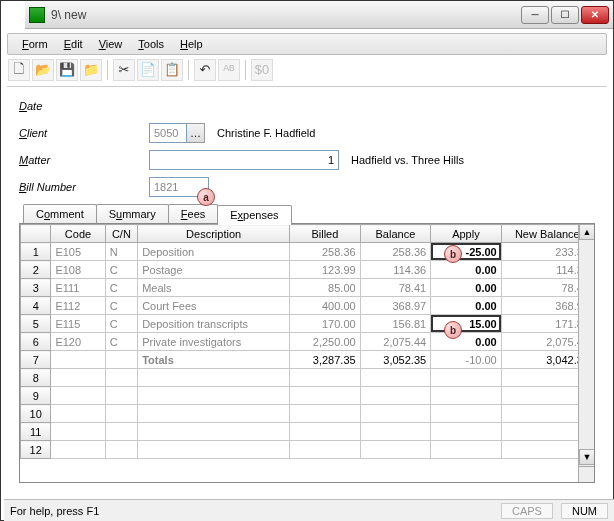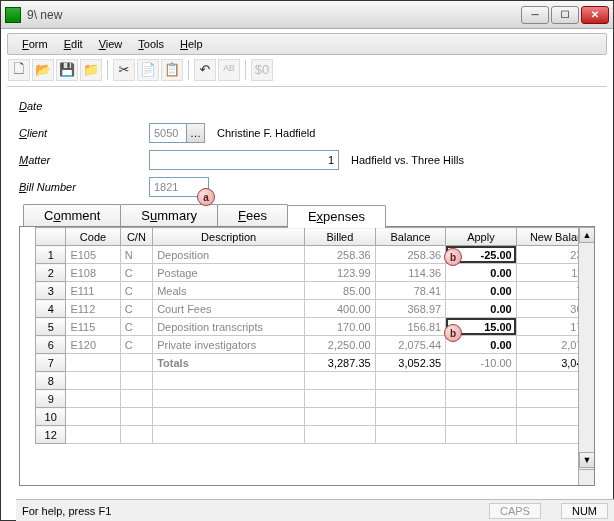--- a/index.html
+++ b/index.html
@@ -13,20 +13,21 @@
     border: 1px solid #333;
   }
   
   .titlebar {
     height: 28px;
     background: linear-gradient(to bottom, #f8f8f8 0%, #e8e8e8 50%, #d8d8d8 100%);
     border-bottom: 1px solid #aaa;
     display: flex;
     align-items: center;
     padding: 0 4px;
+    margin-left: 24px;
   }
   .titlebar .icon {
     width: 16px; height: 16px;
     background: linear-gradient(to bottom, #3a3 0%, #080 100%);
     border: 1px solid #050;
     margin-right: 6px;
   }
   .titlebar .title { flex: 1; color: #444; font-size: 12px; }
   .window-controls { display: flex; gap: 2px; }
   .window-controls .btn {
@@ -103,28 +104,28 @@
     cursor:pointer;
   }
   
   .tabs {
     display:flex;
     margin-top: 6px;
     padding-left: 4px;
     position:relative;
   }
   .tab {
-    padding: 3px 20px;
+    padding: 3px 12px;
     border:1px solid #999;
     border-bottom:none;
     background:linear-gradient(to bottom,#fdfdfd,#ececec);
     margin-right:-1px;
     cursor:pointer;
     border-radius: 2px 2px 0 0;
-    font-size: 13px;
+    font-size: 11px;
     position:relative;
     z-index:1;
   }
   .tab.active {
     background:#fff;
     z-index:3;
     top:1px;
     padding-bottom:4px;
   }
   .tab u { text-decoration: underline; }
@@ -146,21 +147,20 @@
     position:relative;
     z-index:2;
     background:#fff;
     height: 260px;
     overflow:hidden;
   }
   .grid {
     border-collapse:collapse;
     width:100%;
     table-layout:fixed;
-    margin-left:15px;
   }
   .grid th, .grid td {
     border:1px solid #c8c8c8;
     padding: 2px 4px;
     height:18px;
     font-size:11px;
     white-space:nowrap;
     overflow:hidden;
   }
   .grid th {
@@ -213,34 +213,34 @@
   .cell-highlight::after {
     content:'';
     position:absolute;
     inset:0;
     border:2px solid #333;
     pointer-events:none;
   }
   
   .statusbar {
     position:absolute;
-    bottom:0; left:16px; right:0;
+    bottom:0; left:4px; right:0;
     height:22px;
     border-top:1px solid #bbb;
     background:#f0f0f0;
     display:flex;
     align-items:center;
     padding: 0 6px;
     font-size:11px;
   }
   .statusbar .spacer { flex:1; }
   .statusbar .cell {
     border:1px solid #ccc;
     padding: 1px 10px;
-    margin-left:20px;
+    margin-left:8px;
     background:#f8f8f8;
     color:#999;
   }
   .statusbar .cell.active { color:#000; }
 </style>
 </head>
 <body>
 
 <div class="titlebar">
   <div class="icon"></div>
@@ -425,20 +425,30 @@
             <td class="rowhead">10</td>
             <td class="gray"></td>
             <td class="gray"></td>
             <td class="gray"></td>
             <td class="num gray"></td>
             <td class="num gray"></td>
             <td class="num bold"></td>
             <td class="num gray"></td>
           </tr>
           <tr>
+            <td class="rowhead">11</td>
+            <td class="gray"></td>
+            <td class="gray"></td>
+            <td class="gray"></td>
+            <td class="num gray"></td>
+            <td class="num gray"></td>
+            <td class="num bold"></td>
+            <td class="num gray"></td>
+          </tr>
+          <tr>
             <td class="rowhead">12</td>
             <td class="gray"></td>
             <td class="gray"></td>
             <td class="gray"></td>
             <td class="num gray"></td>
             <td class="num gray"></td>
             <td class="num bold"></td>
             <td class="num gray"></td>
           </tr>
         </tbody>

